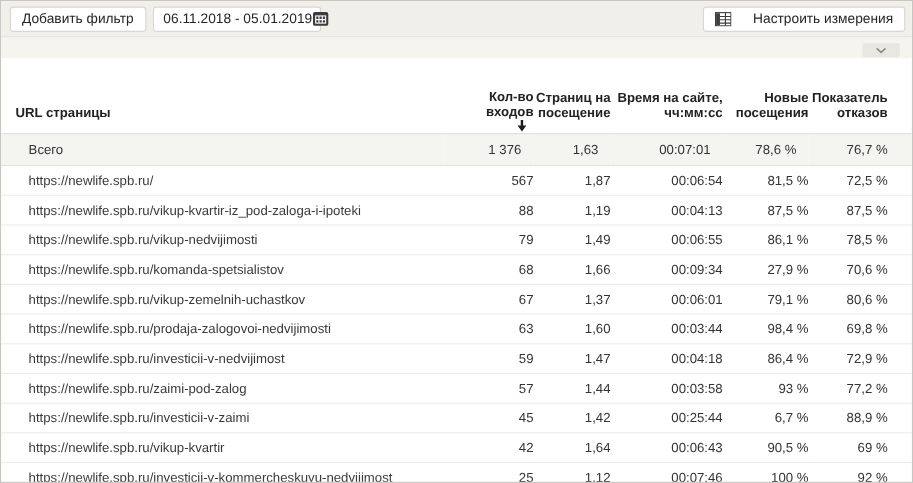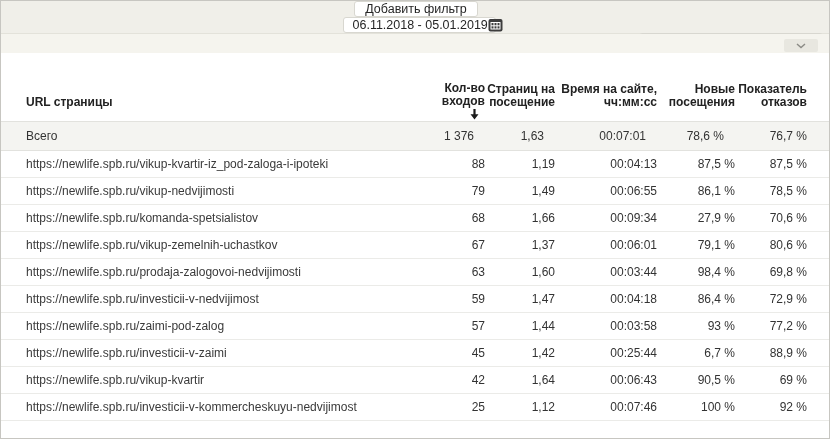--- a/index.html
+++ b/index.html
@@ -5,21 +5,21 @@
   * { margin:0; padding:0; box-sizing:border-box; }
   body { background:#fff; font-family:"Liberation Sans", sans-serif; }
   .screen {
     width:830px; height:439px; position:relative; overflow:hidden;
     background:#fff; border:1px solid var(--outer-border,#c7c6c1);
   }
   
   .toolbar {
     height:33px; background:var(--toolbar-bg,#f0efe9);
     border-bottom:1px solid #e3e2da;
-    display:flex; align-items:center; padding:0 6px 0 8px;flex-direction:column;
+    display:flex; align-items:center; padding:0 6px 0 8px;
   }
   .btn {
     background:#fff; border:1px solid #d8d7d0; border-radius:3px;
     height:23px; font-size:12.5px; color:#262626;
     display:inline-flex; align-items:center; padding:0 10px;
     font-family:"Liberation Sans", sans-serif; cursor:pointer; white-space:nowrap;
   }
   .date-field { margin-left:6px; width:153px; justify-content:space-between; padding:0 7px 0 9px; }
   .configure { margin-left:auto; gap:20px; }
   .icon { display:inline-flex; align-items:center; }
@@ -30,21 +30,21 @@
     background:#e8e7e0; border:none; border-radius:2px;
     display:flex; align-items:center; justify-content:center; cursor:pointer;
   }
   
   table { width:100%; border-collapse:collapse; table-layout:fixed; }
   thead th {
     height:68px; vertical-align:bottom; text-align:right;
     font-size:12px; line-height:13px; font-weight:bold; color:#222;
     padding:0 0 12px 0; cursor:pointer;
   }
-  thead th.th-url { text-align:left; padding-left:25px; }
+  thead th.th-url { text-align:left; padding-left:13px; }
   thead th.th-last { padding-right:22px; }
   thead th.sorted { padding-bottom:1px; }
   .sort-arrow { display:block; height:11px; padding-right:6px; margin-top:1px; }
   tbody td {
     font-size:12px; color:#333; padding:6px 0;
     border-top:1px solid #ebebe8;
   }
   tbody tr:last-child td { border-bottom:1px solid #ebebe8; }
   td.td-url { padding-left:25px; color:#3a3a3a; }
   td.td-num { text-align:right; }
@@ -145,20 +145,28 @@
     <tbody>
         <tr class="total-row">
           <td class="td-url">Всего</td>
           <td class="td-num">1 376</td>
           <td class="td-num">1,63</td>
           <td class="td-num">00:07:01</td>
           <td class="td-num">78,6 %</td>
           <td class="td-num">76,7 %</td>
         </tr>
         <tr>
+          <td class="td-url">https://newlife.spb.ru/</td>
+          <td class="td-num">567</td>
+          <td class="td-num">1,87</td>
+          <td class="td-num">00:06:54</td>
+          <td class="td-num">81,5 %</td>
+          <td class="td-num">72,5 %</td>
+        </tr>
+        <tr>
           <td class="td-url">https://newlife.spb.ru/vikup-kvartir-iz_pod-zaloga-i-ipoteki</td>
           <td class="td-num">88</td>
           <td class="td-num">1,19</td>
           <td class="td-num">00:04:13</td>
           <td class="td-num">87,5 %</td>
           <td class="td-num">87,5 %</td>
         </tr>
         <tr>
           <td class="td-url">https://newlife.spb.ru/vikup-nedvijimosti</td>
           <td class="td-num">79</td>

